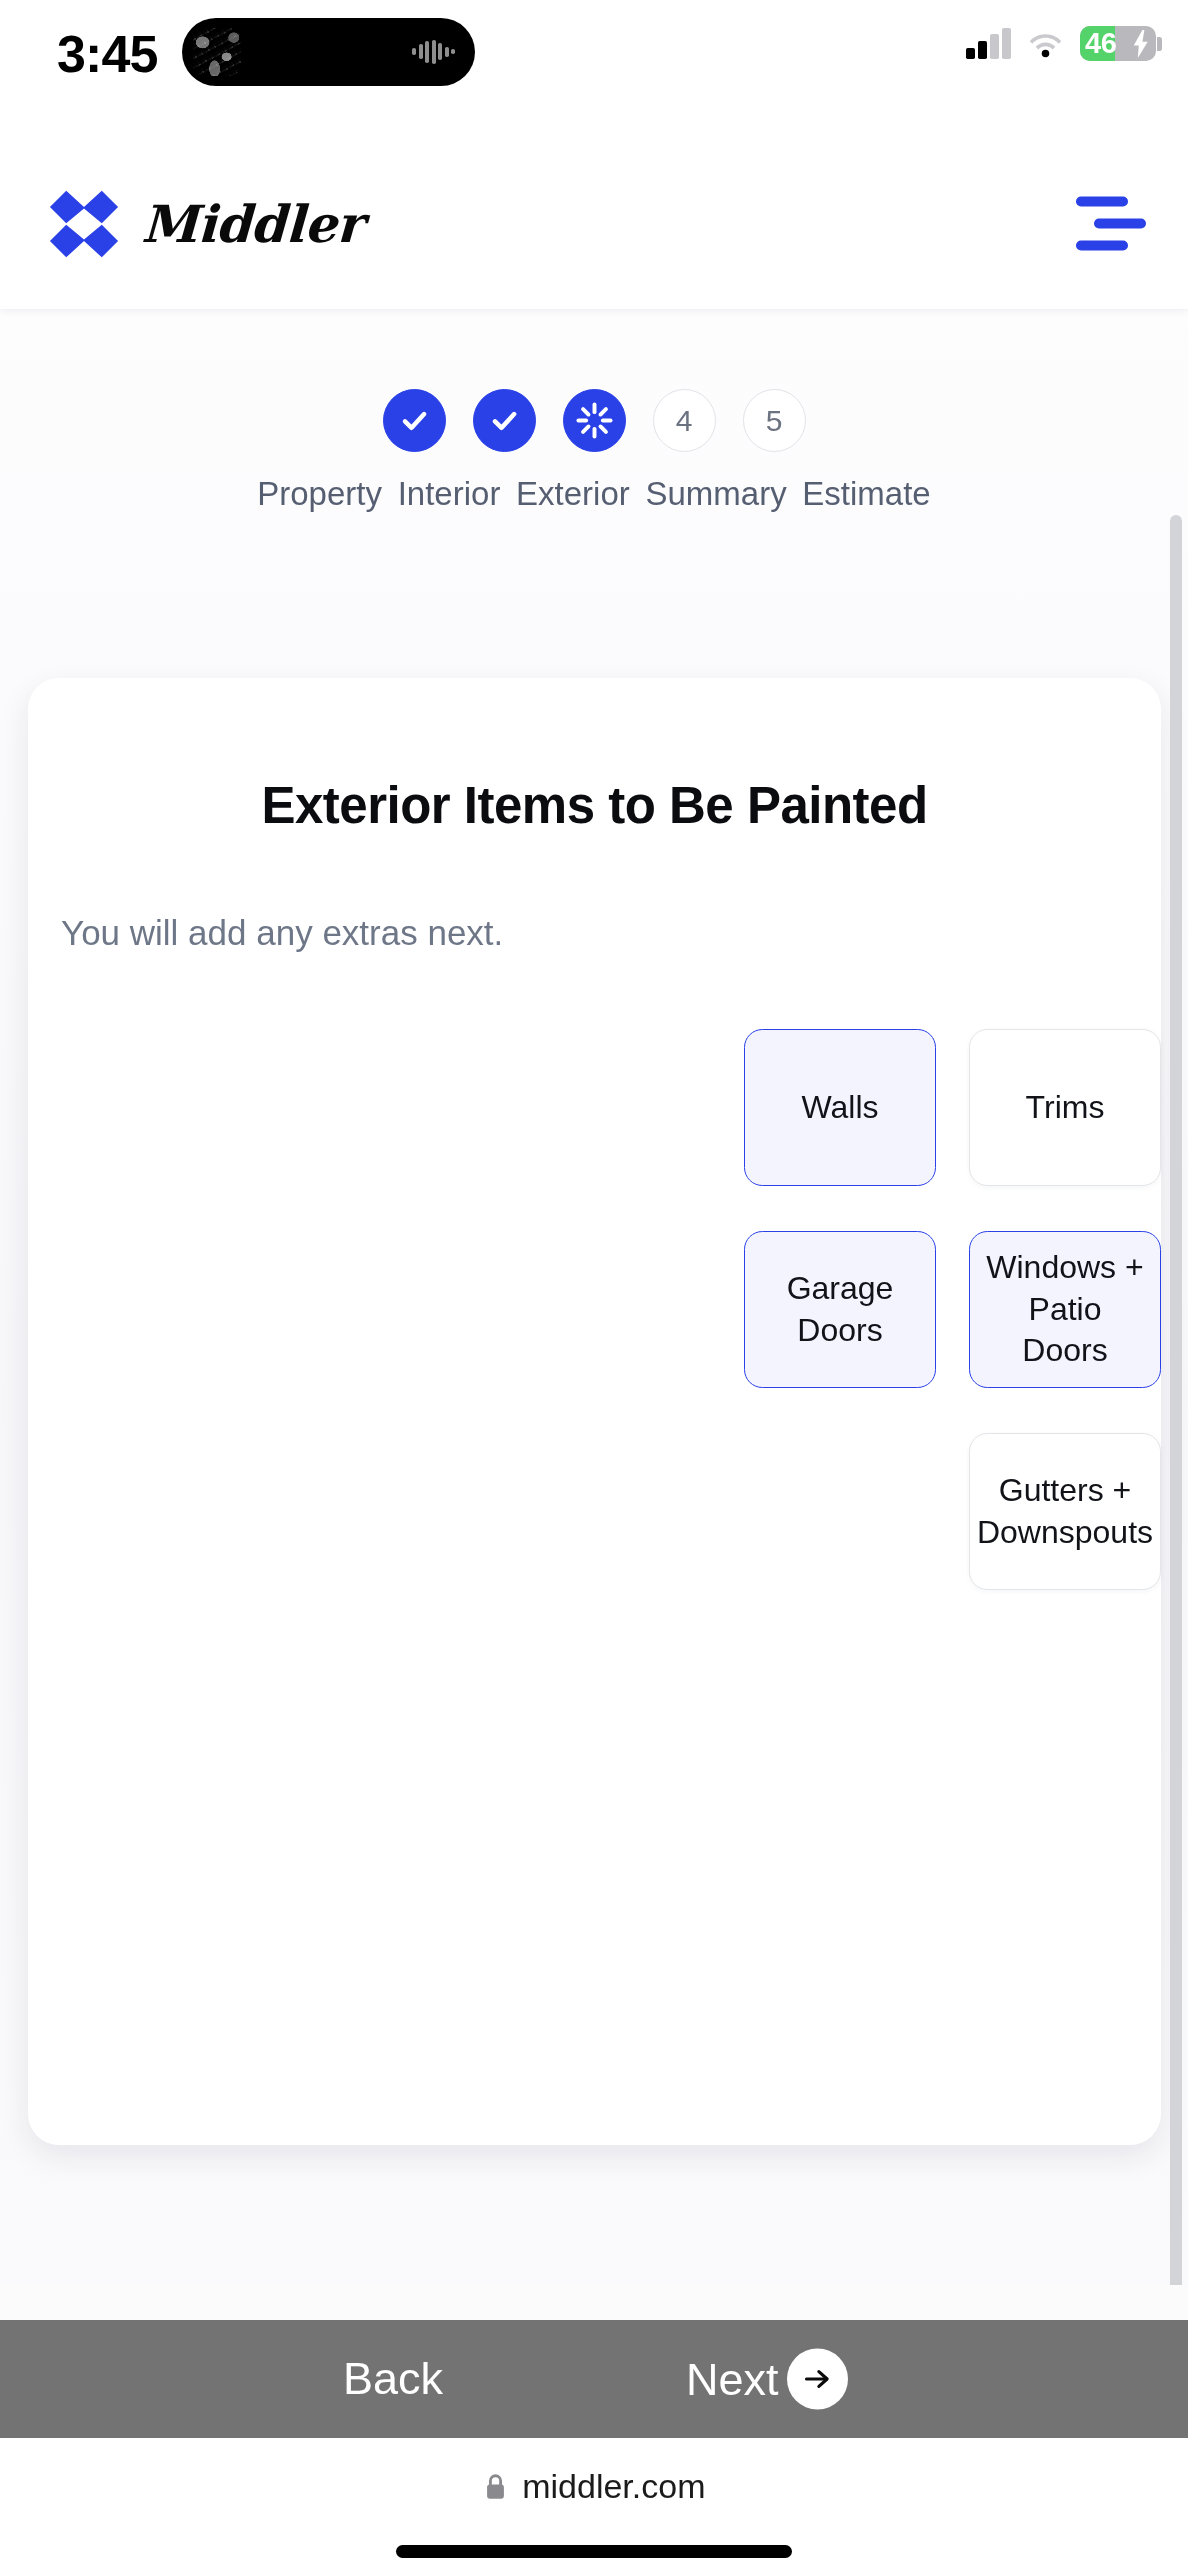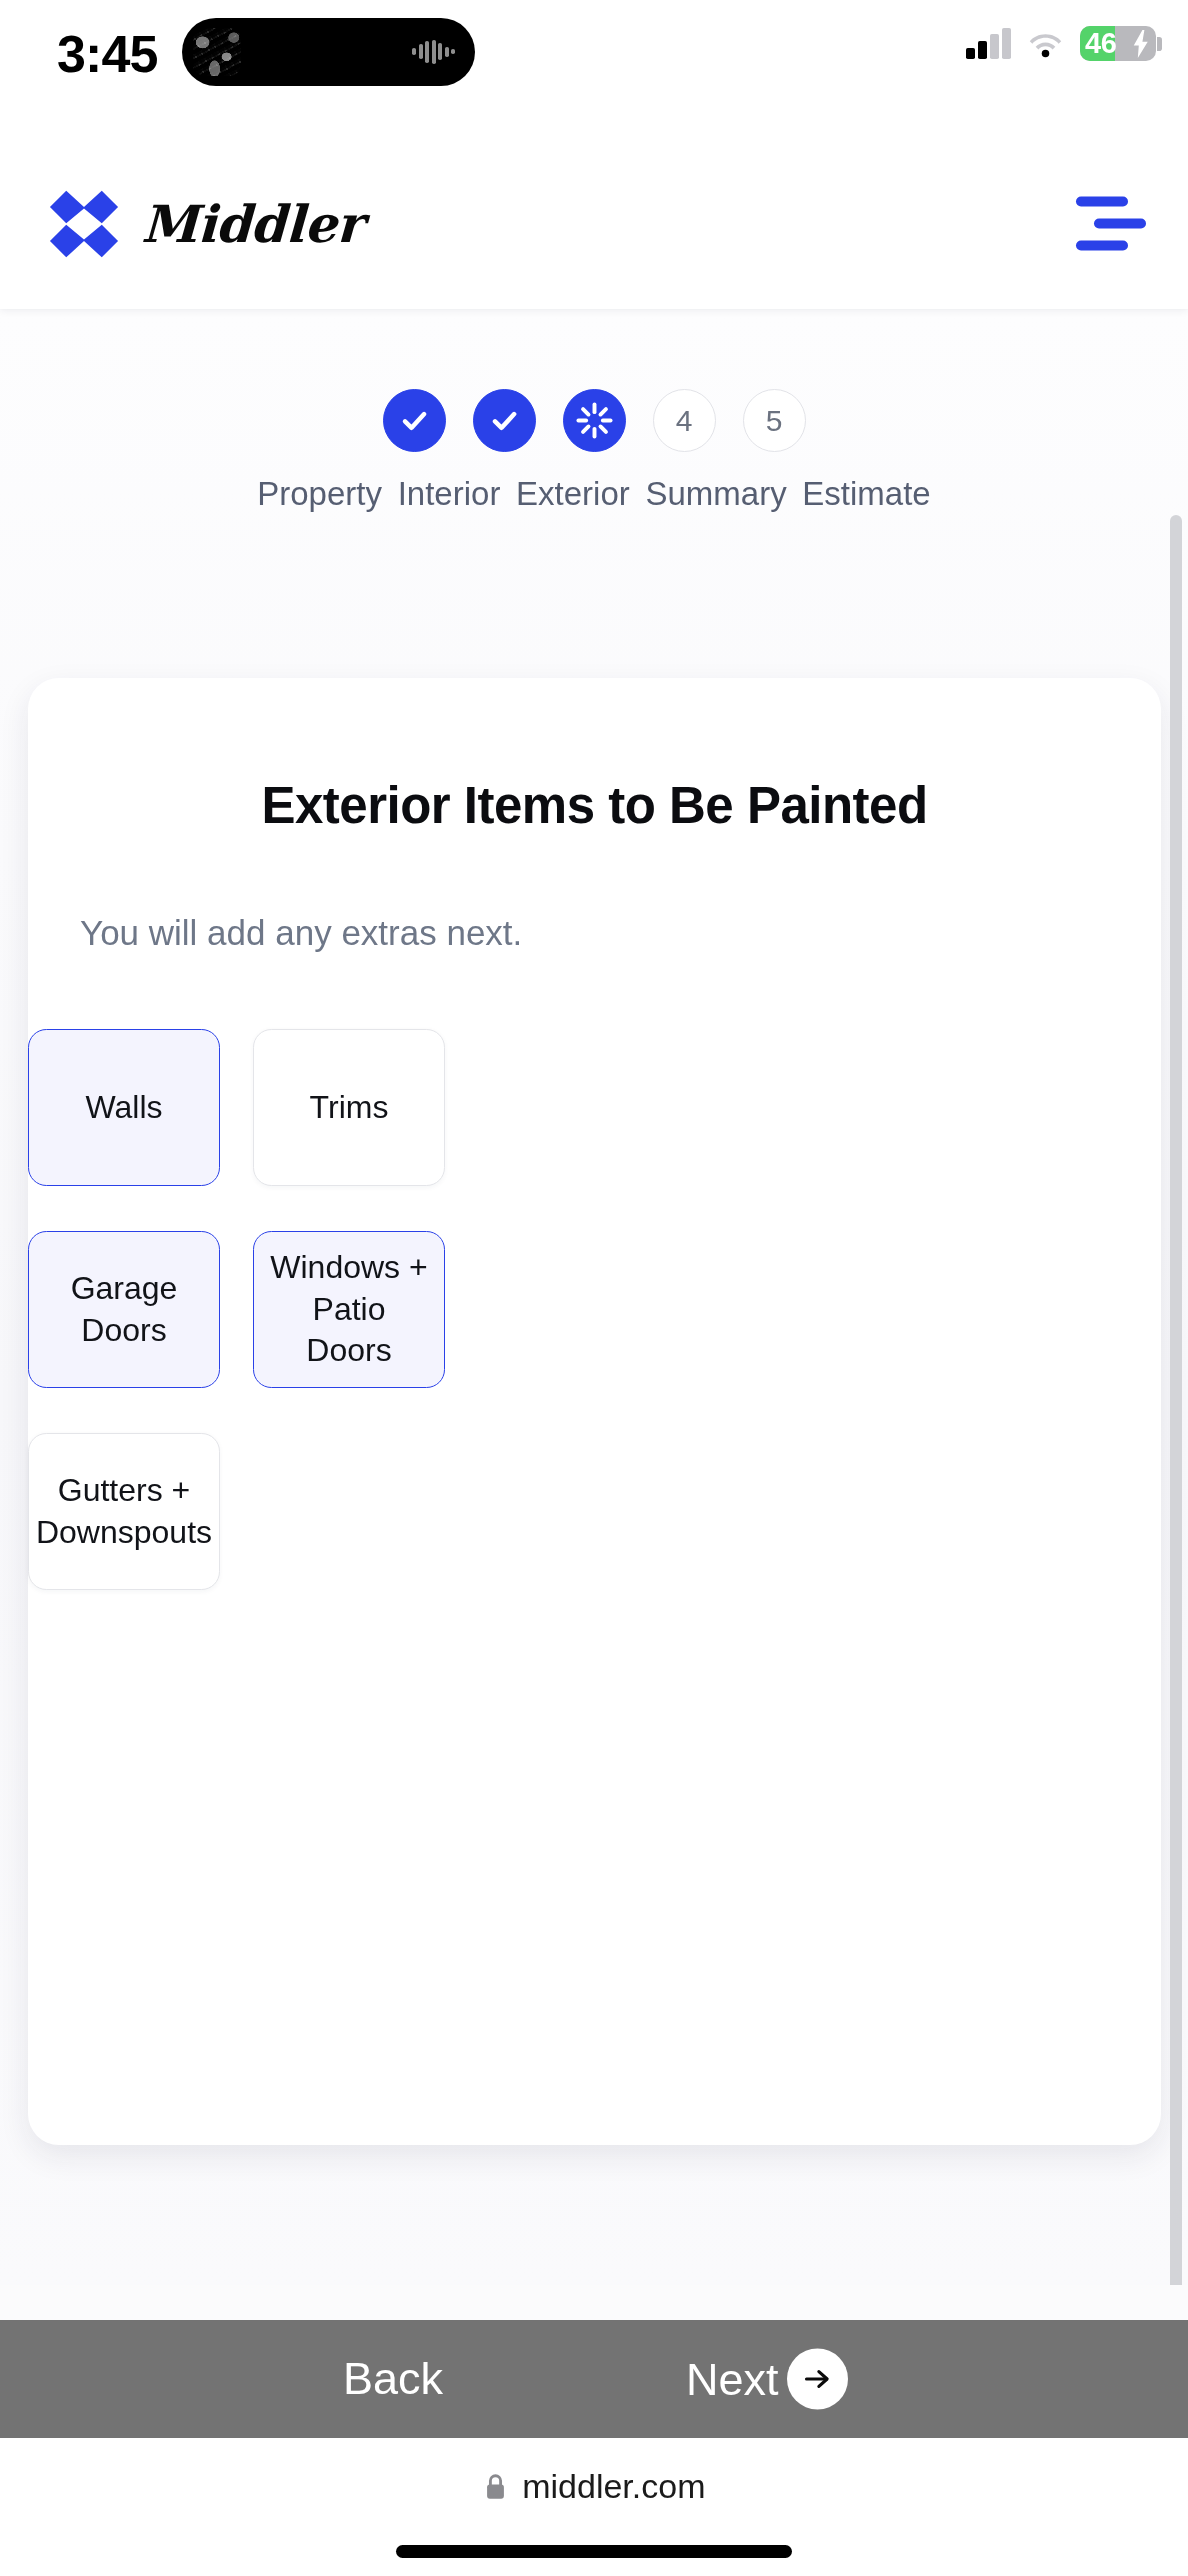--- a/index.html
+++ b/index.html
@@ -111,25 +111,25 @@
   .panel {
     position:absolute; top:368px; left:28px; width:1133px; height:1467px;
     background:#ffffff; border-radius:31px;
     box-shadow:0 11px 31px rgba(30,35,70,0.09);
   }
   .panel-title {
     margin-top:98px; text-align:center;
     font-size:51px; font-weight:700; color:#0b0c10; letter-spacing:-0.5px;
   }
   .panel-sub {
-    margin-top:78px; padding-left:52px;
+    margin-top:78px; padding-left:33px;
     font-size:35px; color:#6e7788;
   }
 
-  .opt-grid { margin-top:76px; display:flex; flex-direction:column; align-items:flex-start; gap:45px; }
+  .opt-grid { margin-top:76px; display:flex; flex-direction:column; align-items:flex-end; gap:45px; }
   .opt-row { display:flex; justify-content:center; gap:33px; }
   .opt-card {
     width:192px; height:157px; border-radius:18.4px;
     border:1.8px solid #e4e5e9; background:#ffffff;
     display:flex; align-items:center; justify-content:center; text-align:center;
     font-size:32px; color:#111318; line-height:1.30; padding:0 13px;
     box-shadow:0 1.8px 5.5px rgba(30,35,70,0.045);
   }
   .opt-card.selected { border:1.8px solid #2a41e8; background:#f4f4fe; box-shadow:none; }
 

